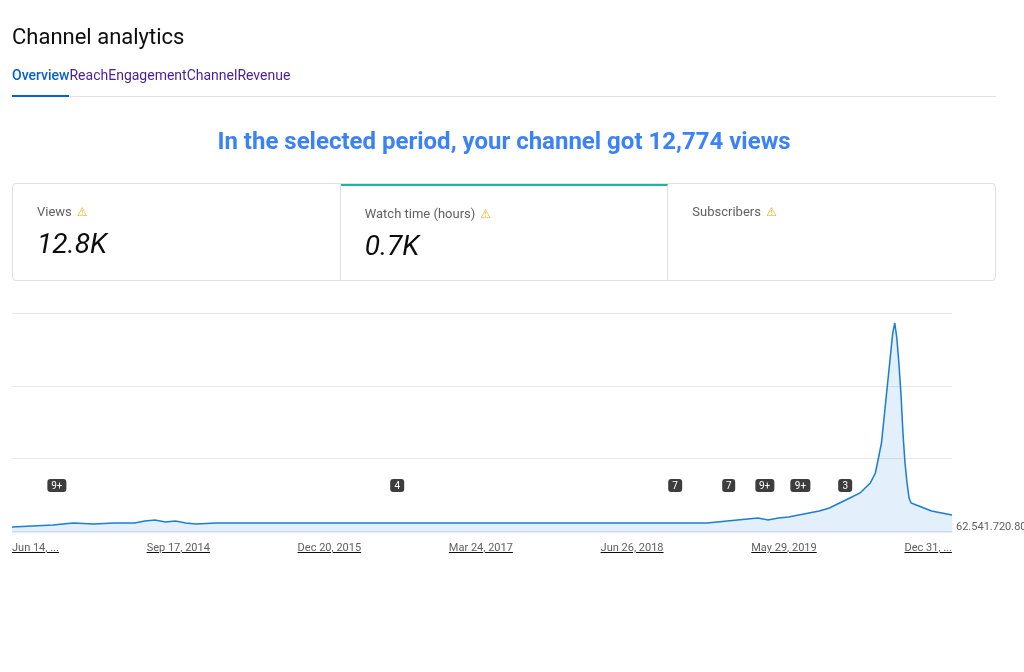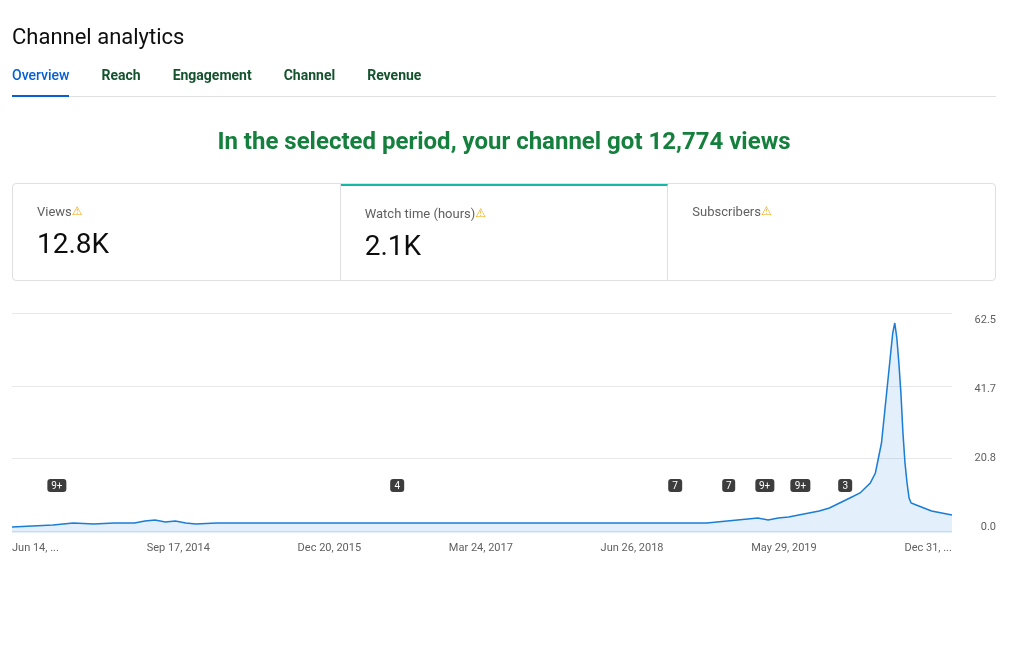--- a/index.html
+++ b/index.html
@@ -15,45 +15,43 @@
       padding: 24px 28px 0 12px;
     }
     .page-title {
       font-size: 22px;
       font-weight: 400;
       color: #0d0d0d;
       margin-bottom: 18px;
     }
     .tabs {
       display: flex;
-      gap: 32px;
       border-bottom: 1px solid #e0e0e0;
       margin-bottom: 30px;
     }
     .tab {
       font-size: 14px;
       padding-bottom: 12px;
       cursor: pointer;
-      color: #14532d;
+      color: #4c1d95;
       border-bottom: 2px solid transparent;
       margin-bottom: -1px;
       user-select: none;
-      font-weight: bold;
     }
     .tab.active {
       color: #065fd4;
       border-bottom: 2px solid #065fd4;
       font-weight: 500;
     }
     .headline {
       text-align: center;
       font-size: 24px;
       font-weight: 700;
       margin-bottom: 28px;
-      color: #15803d;
+      color: #3b82f6;
     }
     .metric-cards {
       display: flex;
       border: 1px solid #e0e0e0;
       border-radius: 4px;
       margin-bottom: 32px;
       overflow: hidden;
     }
     .metric-card {
       flex: 1;
@@ -66,49 +64,51 @@
       border-right: none;
     }
     .metric-card.active {
       border-top: 2px solid #14b8a6;
     }
     .metric-card-label {
       font-size: 13px;
       color: #606060;
       margin-bottom: 8px;
       display: flex;
-      align-items: flex-start;
+      align-items: flex-end;
+      gap: 5px;
     }
     .metric-card-label .warn-icon {
       color: #f0a500;
       font-size: 12px;
     }
     .metric-card-value {
       font-size: 28px;
       font-weight: 400;
       color: #0d0d0d;
+      font-style: italic;
     }
     .chart-area {
       position: relative;
       height: 260px;
       margin: 0 0 0 0;
     }
     .chart-container {
       position: relative;
       height: 220px;
       width: 100%;
     }
     .y-axis {
       position: absolute;
       right: 0;
       top: 0;
       width: 40px;
       height: 100%;
       display: flex;
-      flex-direction: column;
+      flex-direction: row;
       justify-content: space-between;
       align-items: flex-end;
       padding: 0 0 0 0;
     }
     .y-label {
       font-size: 11px;
       color: #606060;
     }
     .chart-inner {
       position: absolute;
@@ -124,20 +124,21 @@
     .gridline {
       position: absolute;
       left: 0; right: 0;
       border-top: 1px solid #e8e8e8;
     }
     .x-axis {
       display: flex;
       justify-content: space-between;
       padding: 8px 44px 0 0;
       margin-top: 0;
+      text-decoration: underline;
     }
     .x-label {
       font-size: 11px;
       color: #606060;
     }
     .video-badges {
       position: absolute;
       bottom: 36px;
       left: 0;
       right: 44px;
@@ -181,21 +182,21 @@
         <span>Views</span>
         <span class="warn-icon">⚠</span>
       </div>
       <div class="metric-card-value">12.8K</div>
     </div>
     <div class="metric-card active">
       <div class="metric-card-label">
         <span>Watch time (hours)</span>
         <span class="warn-icon">⚠</span>
       </div>
-      <div class="metric-card-value">2.1K</div>
+      <div class="metric-card-value">0.7K</div>
     </div>
     <div class="metric-card">
       <div class="metric-card-label">
         <span>Subscribers</span>
         <span class="warn-icon">⚠</span>
       </div>
     </div>
   </div>
 
   <div class="chart-area">

